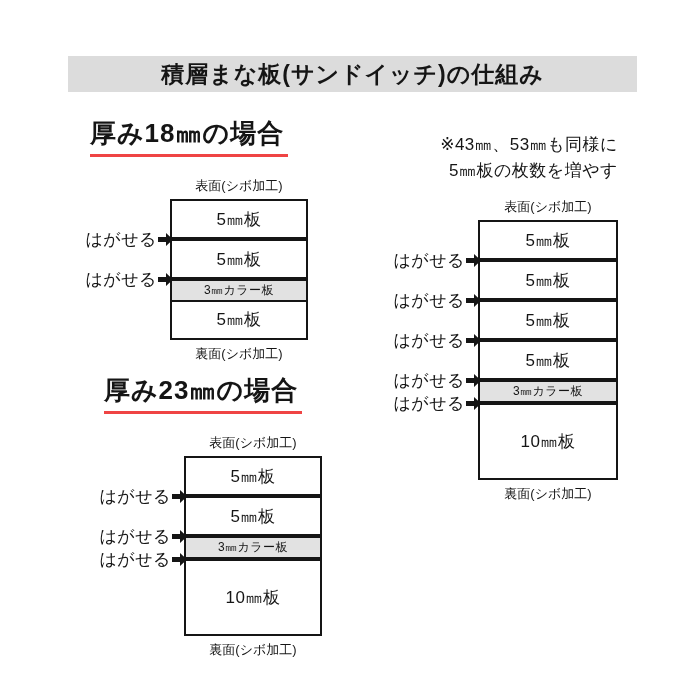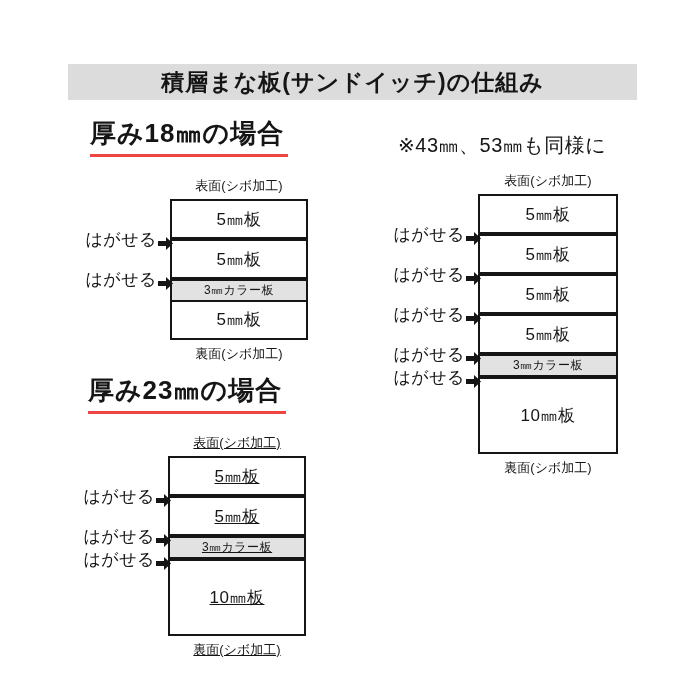--- a/index.html
+++ b/index.html
@@ -2,35 +2,35 @@
 <html><head>
 <meta charset="utf-8">
 <style>
   html,body { margin:0; padding:0; background:#ffffff; }
   #canvas {
     position:relative; width:700px; height:700px; background:#ffffff;
     font-family:"Liberation Sans","DejaVu Sans",sans-serif;
     color:#151515; overflow:hidden;
   }
   .title-bar {
-    position:absolute; left:68px; top:64px; width:569px; height:36px;
+    position:absolute; left:68px; top:56px; width:569px; height:36px;
     background:#dcdcdc; display:flex; align-items:center; justify-content:center;
   }
   .title-bar .title-text { font-size:23px; font-weight:bold; letter-spacing:1px; }
 
   section.diagram { position:absolute; }
   .d18 { left:90px; top:116px; }
-  .d23 { left:88px; top:373px;text-decoration:underline; }
+  .d23 { left:104px; top:373px; }
   .d33 { left:398px; top:116px; }
 
   .heading {
     margin:0; display:inline-block; font-size:26px; font-weight:bold;
     letter-spacing:1px; padding:0 4px 3px 0; border-bottom:3px solid #ef4444;
   }
-  .note { margin:16px 0 0 0; font-size:20px; line-height:26px; letter-spacing:0.5px; }
+  .note { margin:16px 0 0 6px; font-size:17px; line-height:26px; letter-spacing:0.5px;text-align:right; }
   .note .line2 { display:block; padding-left:19px; }
 
   .dblock { margin-left:80px; width:138px; margin-top:20px; }
   .d33 .dblock { width:140px; margin-top:14px; }
 
   .face-label { font-size:13px; text-align:center; white-space:nowrap; }
   .face-label.top { margin-bottom:4px; }
   .face-label.bottom { margin-top:5px; }
 
   .stack { position:relative; }
@@ -38,21 +38,21 @@
   .layer {
     display:flex; align-items:center; justify-content:center;
     font-size:17px; letter-spacing:0.5px; white-space:nowrap; background:#ffffff;
   }
   .layer.colorplate { background:#e2e2e2; font-size:12px; }
   .div-thick { height:4px; background:#151515; }
   .div-thin  { height:1.5px; background:#151515; }
 
   .peel {
     position:absolute; right:100%; margin-right:-3px; transform:translateY(-50%);
-    display:flex; align-items:flex-end; white-space:nowrap;
+    display:flex; align-items:center; white-space:nowrap;
   }
   .peel .peel-text { font-size:17px; letter-spacing:0.5px; }
   .peel svg { display:block; margin-left:1px; }
 </style>
 </head>
 <body>
 
 <div id="canvas">
 
   <div class="title-bar" style="background: rgb(220, 220, 220);">
@@ -123,20 +123,21 @@
             </svg>
           </div>
         </div>
       <div class="face-label bottom">裏面(シボ加工)</div>
     </div>
   </section>
 
   <section class="diagram d33">
     <div class="note">
       <span class="line1">※43㎜、53㎜も同様に</span>
+      <span class="line2">5㎜板の枚数を増やす</span>
     </div>
     <div class="dblock">
       <div class="face-label top">表面(シボ加工)</div>
       <div class="stack">
           <div class="stack-box">
             <div class="layer" style="height: 36px;">5㎜板</div>
             <div class="div-thick"></div>
             <div class="layer" style="height: 36px;">5㎜板</div>
             <div class="div-thick"></div>
             <div class="layer" style="height: 36px;">5㎜板</div>

